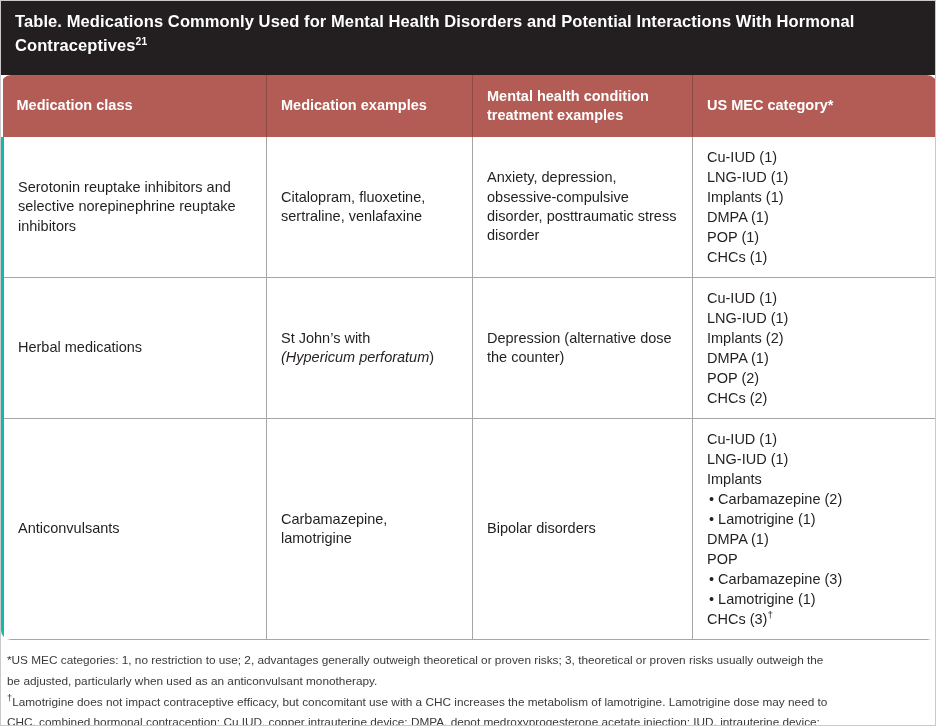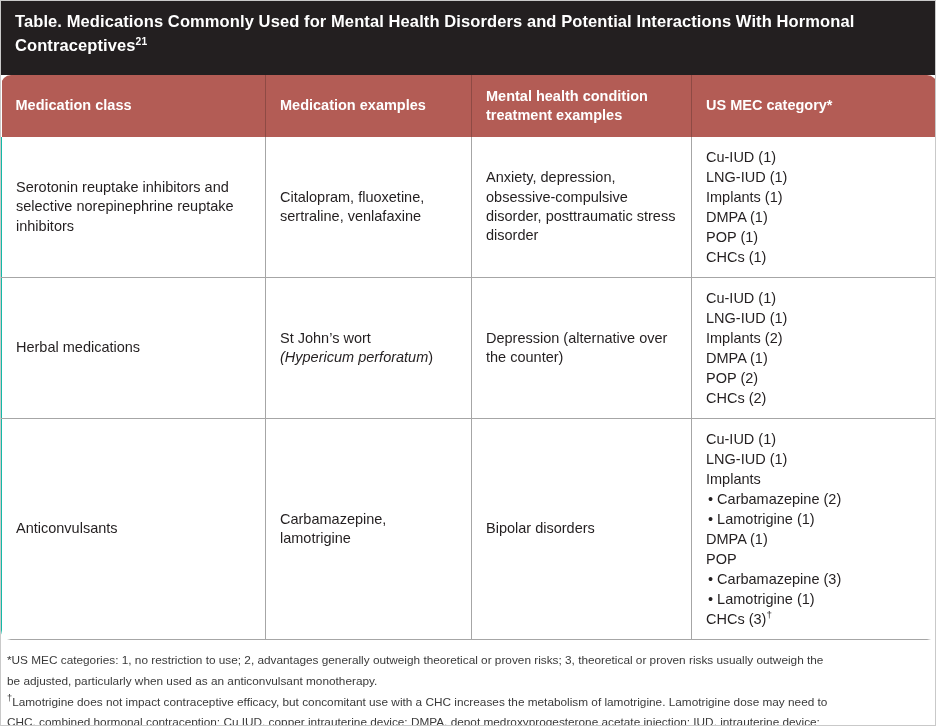--- a/index.html
+++ b/index.html
@@ -80,21 +80,21 @@
     font-size: 14.5px;
     line-height: 1.33;
     color: #231f20;
     vertical-align: middle;
     padding: 10px 14px 10px 14px;
     border-right: 1px solid #a6a6a6;
     border-bottom: 1px solid #a6a6a6;
     background: #ffffff;
   }
   tbody td:last-child { border-right: none; }
-  tbody tr td:first-child { border-left: 1px solid #14b8a6; }
+  tbody tr td:first-child { border-left: 3px solid #14b8a6; }
   tbody tr:first-child td { border-top: none; }
 
   td.mec-col {
     vertical-align: top;
     padding-top: 10px;
   }
   .mec-list {
     list-style: none;
     margin: 0;
     padding: 0;
@@ -169,22 +169,22 @@
               <li>Implants (1)</li>
               <li>DMPA (1)</li>
               <li>POP (1)</li>
               <li>CHCs (1)</li>
             </ul>
           </td>
         </tr>
 
         <tr>
           <td>Herbal medications</td>
-          <td><span>St John’s wort</span><br><span class="ital">(Hypericum perforatum</span><span>)</span></td>
-          <td>Depression (alternative over the counter)</td>
+          <td><span>St John’s with</span><br><span class="ital">(Hypericum perforatum</span><span>)</span></td>
+          <td>Depression (alternative dose the counter)</td>
           <td class="mec-col">
             <ul class="mec-list">
               <li>Cu-IUD (1)</li>
               <li>LNG-IUD (1)</li>
               <li>Implants (2)</li>
               <li>DMPA (1)</li>
               <li>POP (2)</li>
               <li>CHCs (2)</li>
             </ul>
           </td>

